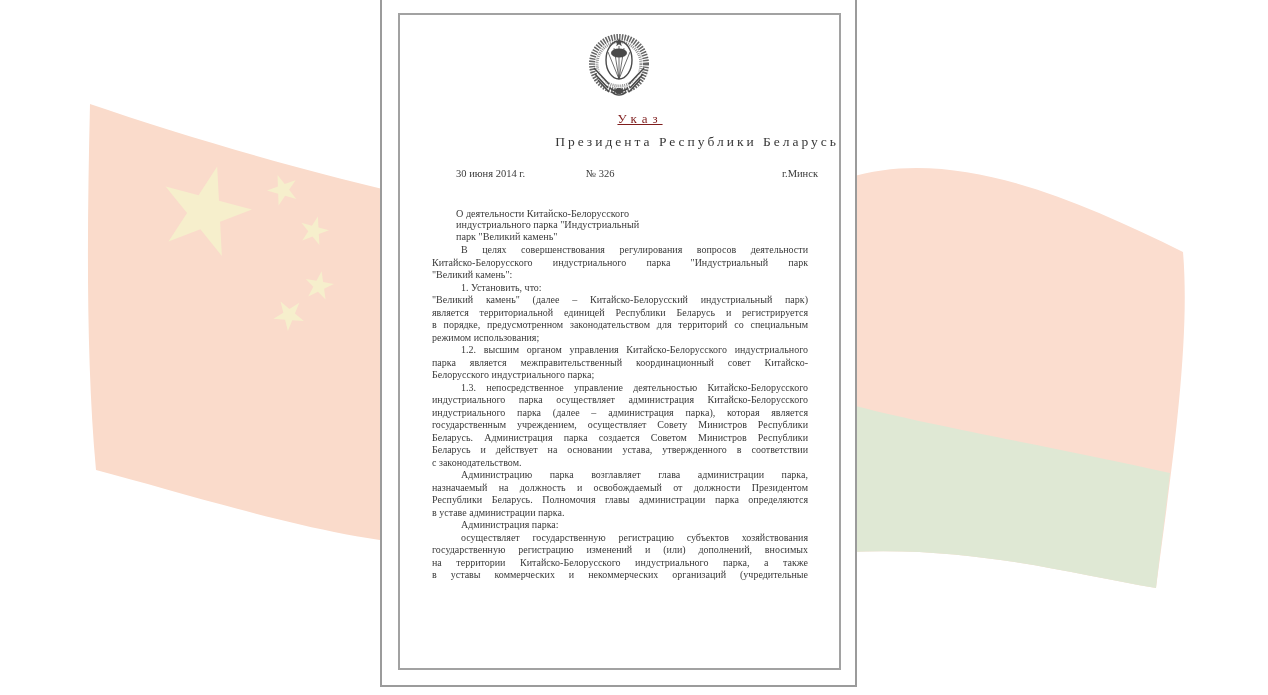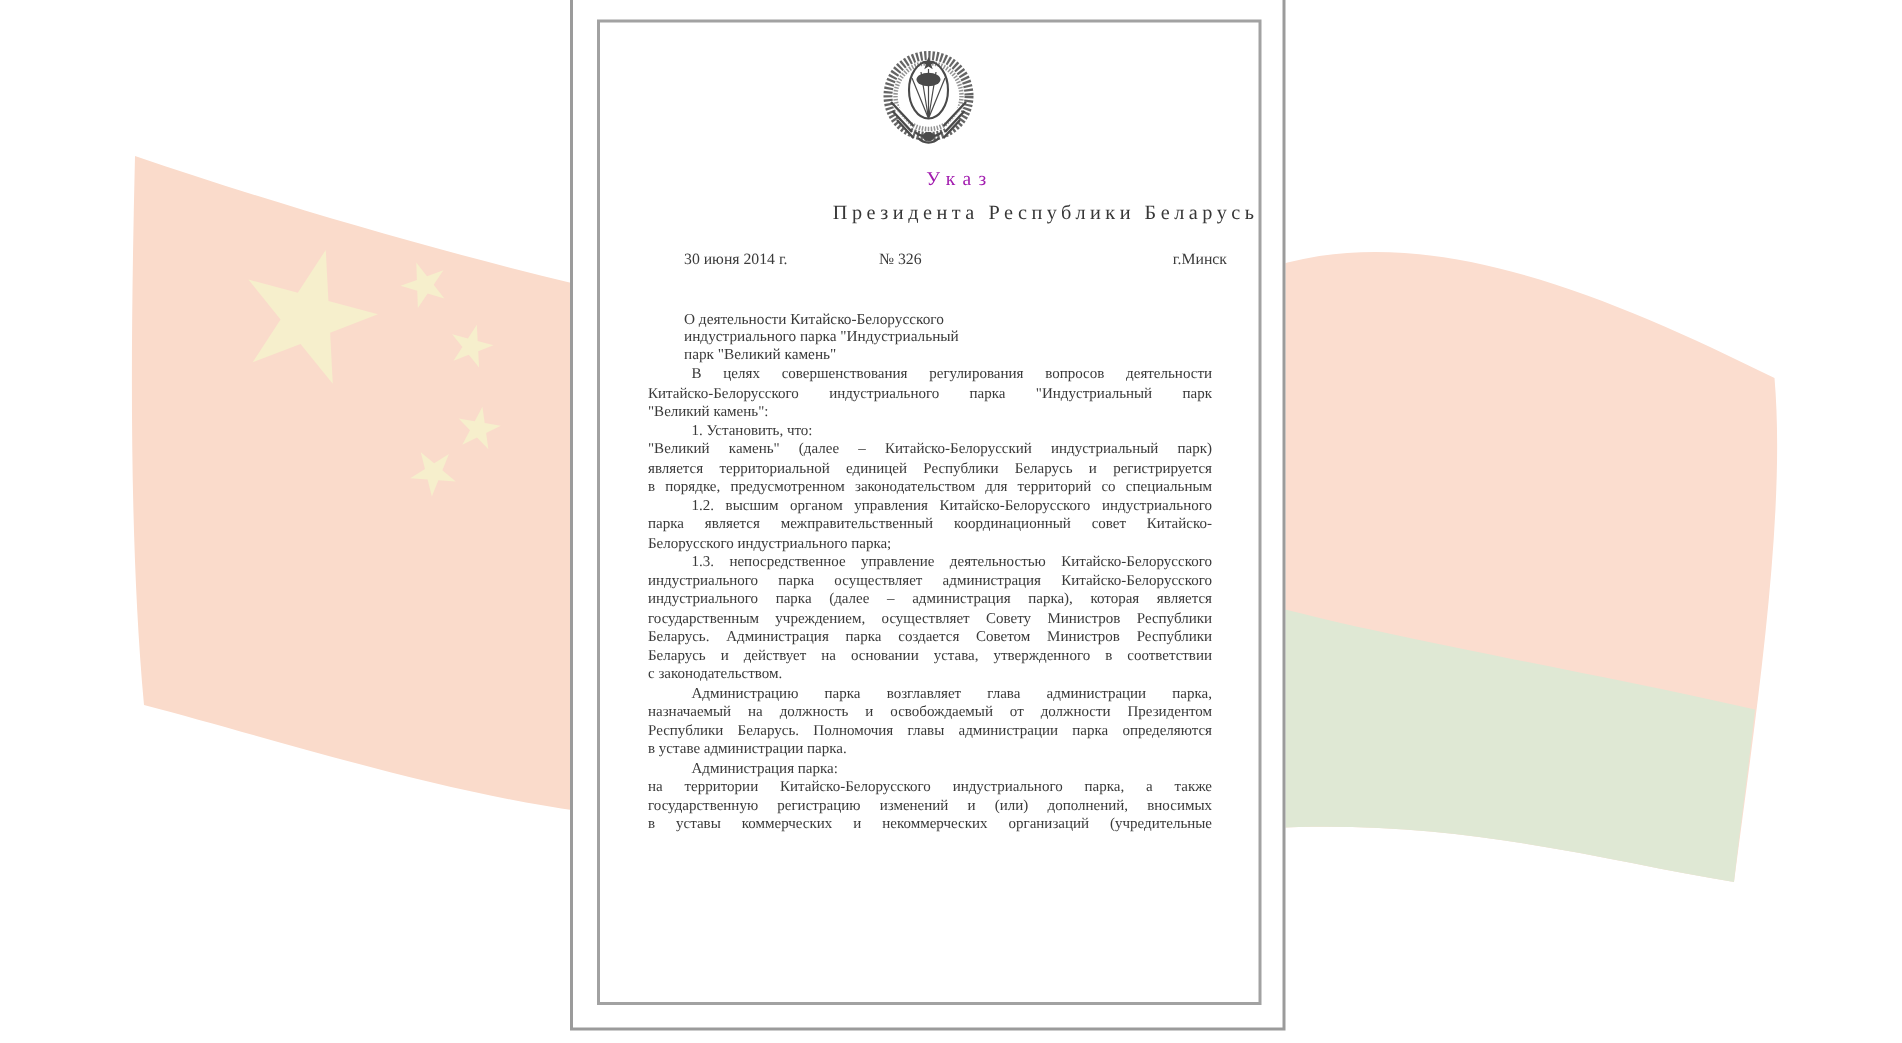--- a/index.html
+++ b/index.html
@@ -8,21 +8,21 @@
   #flags{position:absolute;left:0;top:0;width:1268px;height:695px;z-index:1;}
   
   .outer-sheet{position:absolute;left:380px;top:-12px;width:477px;height:699px;
                box-sizing:border-box;border:2px solid #9b9b9b;background:#ffffff;z-index:2;}
   
   .doc-page{position:absolute;left:16px;top:23px;width:443px;height:657px;
             box-sizing:border-box;border:2px solid #a2a2a2;background:#ffffff;}
   .doc-inner{position:absolute;left:0;top:0;width:439px;height:653px;}
   .emblem{position:absolute;left:188px;top:15px;width:62px;height:76px;}
   .doc-type{position:absolute;left:0;top:96px;width:480px;text-align:center;
-            font-size:13px;letter-spacing:5px;color:#a21caf;}
+            font-size:13px;letter-spacing:5px;color:#7f1d1d;text-decoration:underline;}
   .issuer{position:absolute;left:0;top:119px;width:439px;text-align:right;
           font-size:13.5px;letter-spacing:3px;color:#373737;}
   .meta-row{position:absolute;left:0;top:153px;width:439px;height:14px;font-size:10.5px;color:#3a3a3a;}
   .meta-date{position:absolute;left:56px;top:0;}
   .meta-number{position:absolute;left:186px;top:0;}
   .meta-city{position:absolute;right:21px;top:0;}
   .subject{position:absolute;left:56px;top:177px;width:250px;font-size:10.2px;
            line-height:11.4px;color:#3a3a3a;margin-top:16px;}
   .body-text{position:absolute;left:32px;top:229px;width:376px;font-size:10px;
              color:#3a3a3a;}
@@ -97,36 +97,38 @@
 
         <div class="body-text">
 
         <div class="bline i j">В целях совершенствования регулирования вопросов деятельности</div>
             <div class="bline j">Китайско-Белорусского индустриального парка "Индустриальный парк</div>
             <div class="bline">"Великий камень":</div>
             <div class="bline i">1. Установить, что:</div>
             <div class="bline j">"Великий камень" (далее – Китайско-Белорусский индустриальный парк)</div>
             <div class="bline j">является территориальной единицей Республики Беларусь и регистрируется</div>
             <div class="bline j">в порядке, предусмотренном законодательством для территорий со специальным</div>
+            <div class="bline">режимом использования;</div>
             <div class="bline i j">1.2. высшим органом управления Китайско-Белорусского индустриального</div>
             <div class="bline j">парка является межправительственный координационный совет Китайско-</div>
             <div class="bline">Белорусского индустриального парка;</div>
             <div class="bline i j">1.3. непосредственное управление деятельностью Китайско-Белорусского</div>
             <div class="bline j">индустриального парка осуществляет администрация Китайско-Белорусского</div>
             <div class="bline j">индустриального парка (далее – администрация парка), которая является</div>
             <div class="bline j">государственным учреждением, осуществляет Совету Министров Республики</div>
             <div class="bline j">Беларусь. Администрация парка создается Советом Министров Республики</div>
             <div class="bline j">Беларусь и действует на основании устава, утвержденного в соответствии</div>
             <div class="bline">с законодательством.</div>
             <div class="bline i j">Администрацию парка возглавляет глава администрации парка,</div>
             <div class="bline j">назначаемый на должность и освобождаемый от должности Президентом</div>
             <div class="bline j">Республики Беларусь. Полномочия главы администрации парка определяются</div>
             <div class="bline">в уставе администрации парка.</div>
             <div class="bline i">Администрация парка:</div>
+            <div class="bline i j">осуществляет государственную регистрацию субъектов хозяйствования</div>
+            <div class="bline j">государственную регистрацию изменений и (или) дополнений, вносимых</div>
             <div class="bline j">на территории Китайско-Белорусского индустриального парка, а также</div>
-            <div class="bline j">государственную регистрацию изменений и (или) дополнений, вносимых</div>
             <div class="bline j">в уставы коммерческих и некоммерческих организаций (учредительные</div>
           </div>
 
       </div>
     </div>
   </div>
 </div>
 
 </body></html>

